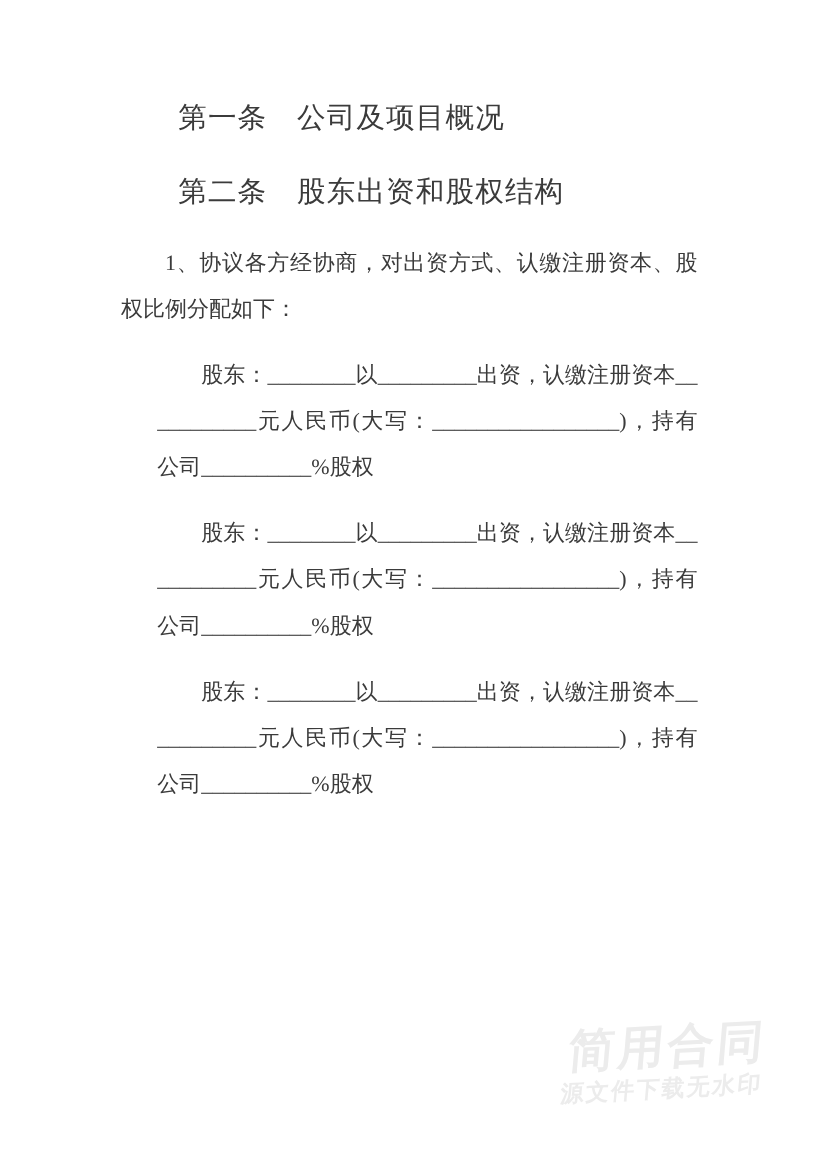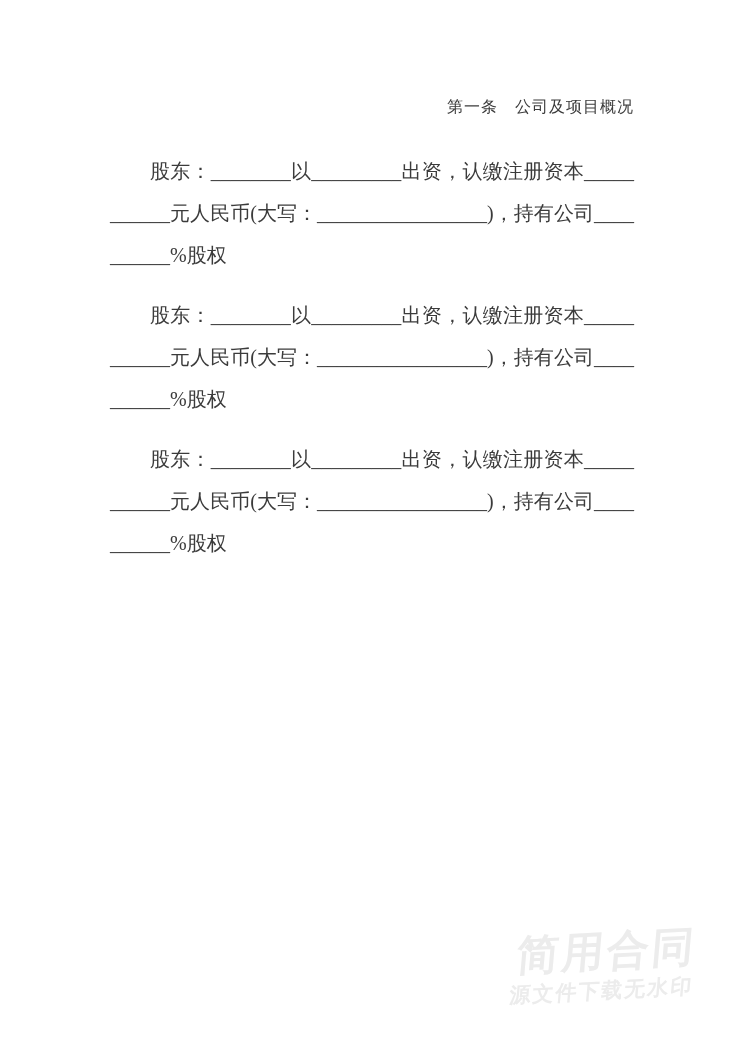--- a/index.html
+++ b/index.html
@@ -18,38 +18,37 @@
   }
   .content {
     position: absolute;
     left: 110px;
     top: 86px;
     width: 524px;
     font-size: 20px;
     line-height: 42px;
   }
   .heading {
-    font-size: 16px;
+    font-size: 26px;
     font-weight: normal;
     margin: 0 0 22px 0;
     text-indent: 2em;
     letter-spacing: 1px;
     white-space: pre;
-    text-align: right;
   }
   .para {
     margin: 0 0 18px 0;
     text-indent: 2em;
     text-align: justify;
     text-justify: inter-character;
     word-break: break-all;
   }
   .para:last-child { margin-bottom: 0; }
   .section-gap { margin-top: 26px; }
-  .shareholder { margin-bottom: 18px; }
+  .shareholder { margin-bottom: 18px; margin-left: 33px; }
   .watermark {
     position: absolute;
     right: 50px;
     bottom: 48px;
     text-align: right;
     transform: rotate(-3deg) skewX(-8deg);
     transform-origin: bottom right;
     user-select: none;
     pointer-events: none;
   }
@@ -71,21 +70,23 @@
 </head>
 <body>
 
 <div class="page" style="color: rgb(59, 59, 59); background: rgb(255, 255, 255);">
   <div class="content">
 
     <h2 class="heading">第一条　公司及项目概况</h2>
 
 
 
+    <h2 class="heading section-gap">第二条　股东出资和股权结构</h2>
 
+    <p class="para">1、协议各方经协商，对出资方式、认缴注册资本、股权比例分配如下：</p>
 
     <p class="para shareholder">股东：________以_________出资，认缴注册资本___________元人民币(大写：_________________)，持有公司__________%股权</p>
 
     <p class="para shareholder">股东：________以_________出资，认缴注册资本___________元人民币(大写：_________________)，持有公司__________%股权</p>
 
     <p class="para shareholder">股东：________以_________出资，认缴注册资本___________元人民币(大写：_________________)，持有公司__________%股权</p>
 
   </div>
 
   <div class="watermark" style="color: rgb(236, 236, 236);">

